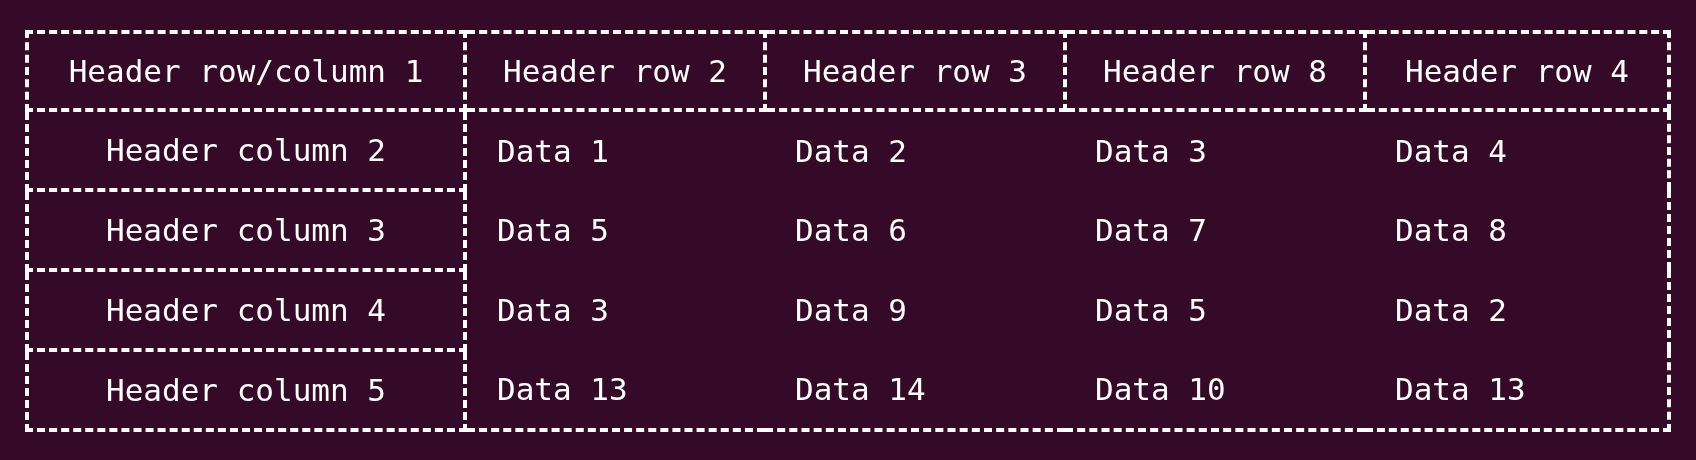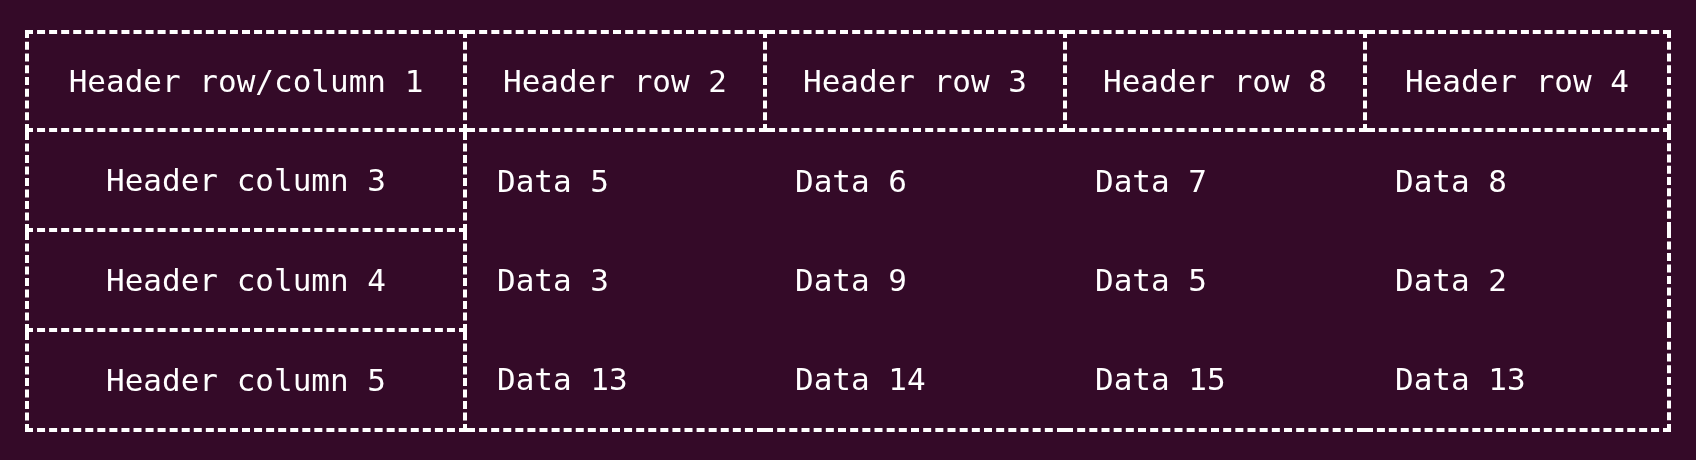--- a/index.html
+++ b/index.html
@@ -72,35 +72,42 @@
     </colgroup>
     <tbody>
       <tr class="header-row">
         <th>Header row/column 1</th>
         <th>Header row 2</th>
         <th>Header row 3</th>
         <th>Header row 8</th>
         <th>Header row 4</th>
       </tr>
       <tr class="body-row">
+        <th>Header column 2</th>
+        <td>Data 1</td>
+        <td>Data 2</td>
+        <td>Data 3</td>
+        <td>Data 4</td>
+      </tr>
+      <tr class="body-row">
         <th>Header column 3</th>
         <td>Data 5</td>
         <td>Data 6</td>
         <td>Data 7</td>
         <td>Data 8</td>
       </tr>
       <tr class="body-row">
         <th>Header column 4</th>
         <td>Data 3</td>
         <td>Data 9</td>
         <td>Data 5</td>
         <td>Data 2</td>
       </tr>
       <tr class="body-row">
         <th>Header column 5</th>
         <td>Data 13</td>
         <td>Data 14</td>
-        <td>Data 15</td>
+        <td>Data 10</td>
         <td>Data 13</td>
       </tr>
     </tbody>
   </table>
 </div>
 
 </body></html>

